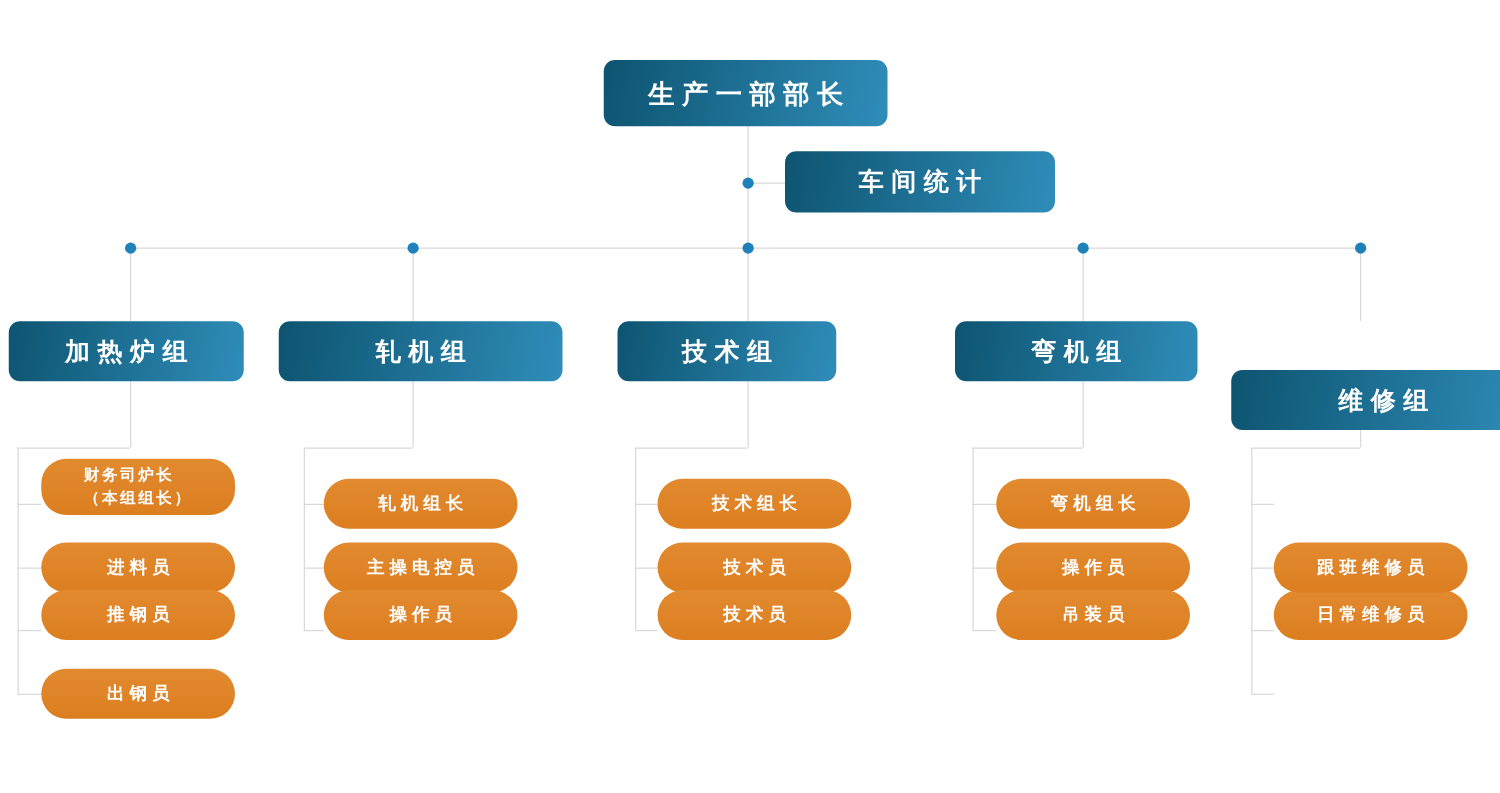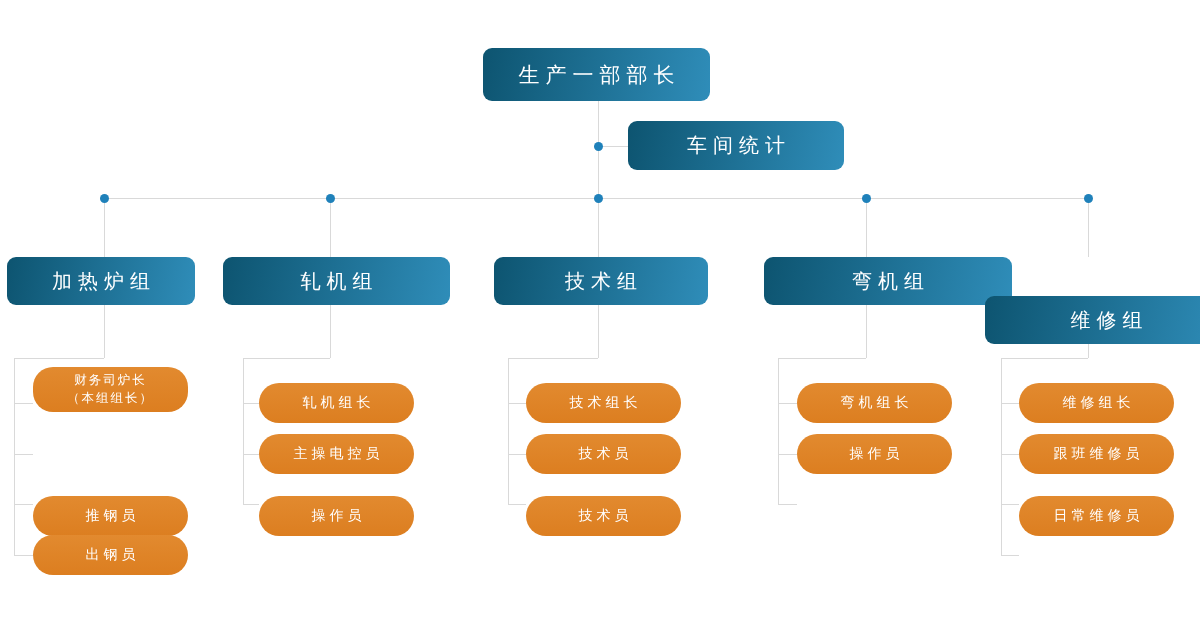--- a/index.html
+++ b/index.html
@@ -2,52 +2,52 @@
 <html><head>
 <meta charset="utf-8">
 <style>
   html,body{margin:0;padding:0;background:#ffffff;}
   #stage{
     position:relative;width:1200px;height:634px;background:#ffffff;overflow:hidden;
     font-family:"Liberation Sans","DejaVu Sans",sans-serif;
   }
   .node{
     position:absolute;display:flex;align-items:center;justify-content:center;
-    color:#ffffff;font-weight:normal;box-sizing:border-box;text-align:center;
+    color:#ffffff;font-weight:bold;box-sizing:border-box;text-align:left;
   }
   .blue{
     background:linear-gradient(100deg,#0d5470 0%,#2f8db9 100%);
     border-radius:9px;
   }
   .orange{
     background:linear-gradient(180deg,#e28a2f 0%,#dc7e20 100%);
     border-radius:20px;font-size:14px;letter-spacing:4px;text-indent:4px;
   }
   .line{position:absolute;background:#d9d9d9;}
   .dot{position:absolute;width:9px;height:9px;border-radius:50%;background:#1f81ba;z-index:3;}
 
   
   .root-box{left:483px;top:48px;width:227px;height:53px;font-size:21px;letter-spacing:6px;text-indent:6px;}
   .stat-box{left:628px;top:121px;width:216px;height:49px;font-size:20px;letter-spacing:6px;text-indent:6px;}
 
   
   .hdr{top:257px;height:48px;font-size:20px;letter-spacing:6px;text-indent:6px;}
   .hdr-0{left:7px;width:188px;}
   .hdr-1{left:223px;width:227px;}
-  .hdr-2{left:494px;width:214px;}
-  .hdr-3{left:764px;width:248px;}
+  .hdr-2{left:494px;width:175px;}
+  .hdr-3{left:764px;width:194px;}
   .hdr-4{left:985px;width:243px;margin-top:39px;}
 
   
   .c0{left:33px;}.c1{left:259px;}.c2{left:526px;}.c3{left:797px;}.c4{left:1019px;}
   .child{width:155px;height:40px;z-index:2;}
   .r0{top:383px;}
   .r0t{top:367px;height:45px;}
   .r1{top:434px;}
-  .r2{top:496px;}
+  .r2{top:472px;}
   .r3{top:535px;}
   .two-line{font-size:12.5px;letter-spacing:2px;text-indent:0;white-space:pre-line;line-height:1.4;}
 
   
   .v-root{left:598px;top:101px;width:1px;height:157px;}
   .h-stat{left:598px;top:146px;width:30px;height:1px;}
   .h-rail{left:104px;top:198px;width:985px;height:1px;}
   .drop{top:198px;width:1px;height:59px;}
   .dp0{left:104px;}.dp1{left:330px;}.dp3{left:866px;}.dp4{left:1088px;}
   .v1{top:305px;width:1px;height:53px;}
@@ -132,31 +132,32 @@
   <div class="node blue stat-box">车间统计</div>
 
   <div class="node blue hdr hdr-0">加热炉组</div>
   <div class="node blue hdr hdr-1">轧机组</div>
   <div class="node blue hdr hdr-2">技术组</div>
   <div class="node blue hdr hdr-3">弯机组</div>
   <div class="node blue hdr hdr-4">维修组</div>
 
   <div class="node orange child c0 r0t two-line">财务司炉长
 （本组组长）</div>
+  <div class="node orange child c0 r1">进料员</div>
   <div class="node orange child c0 r2">推钢员</div>
   <div class="node orange child c0 r3">出钢员</div>
 
   <div class="node orange child c1 r0">轧机组长</div>
   <div class="node orange child c1 r1">主操电控员</div>
   <div class="node orange child c1 r2">操作员</div>
 
   <div class="node orange child c2 r0">技术组长</div>
   <div class="node orange child c2 r1">技术员</div>
   <div class="node orange child c2 r2">技术员</div>
 
   <div class="node orange child c3 r0">弯机组长</div>
   <div class="node orange child c3 r1">操作员</div>
+  <div class="node orange child c3 r2">吊装员</div>
 
-  <div class="node orange child c4 r0">维修组长</div>
   <div class="node orange child c4 r2">日常维修员</div>
   <div class="node orange child c4 r1">跟班维修员</div>
 
 </div>
 
 </body></html>

